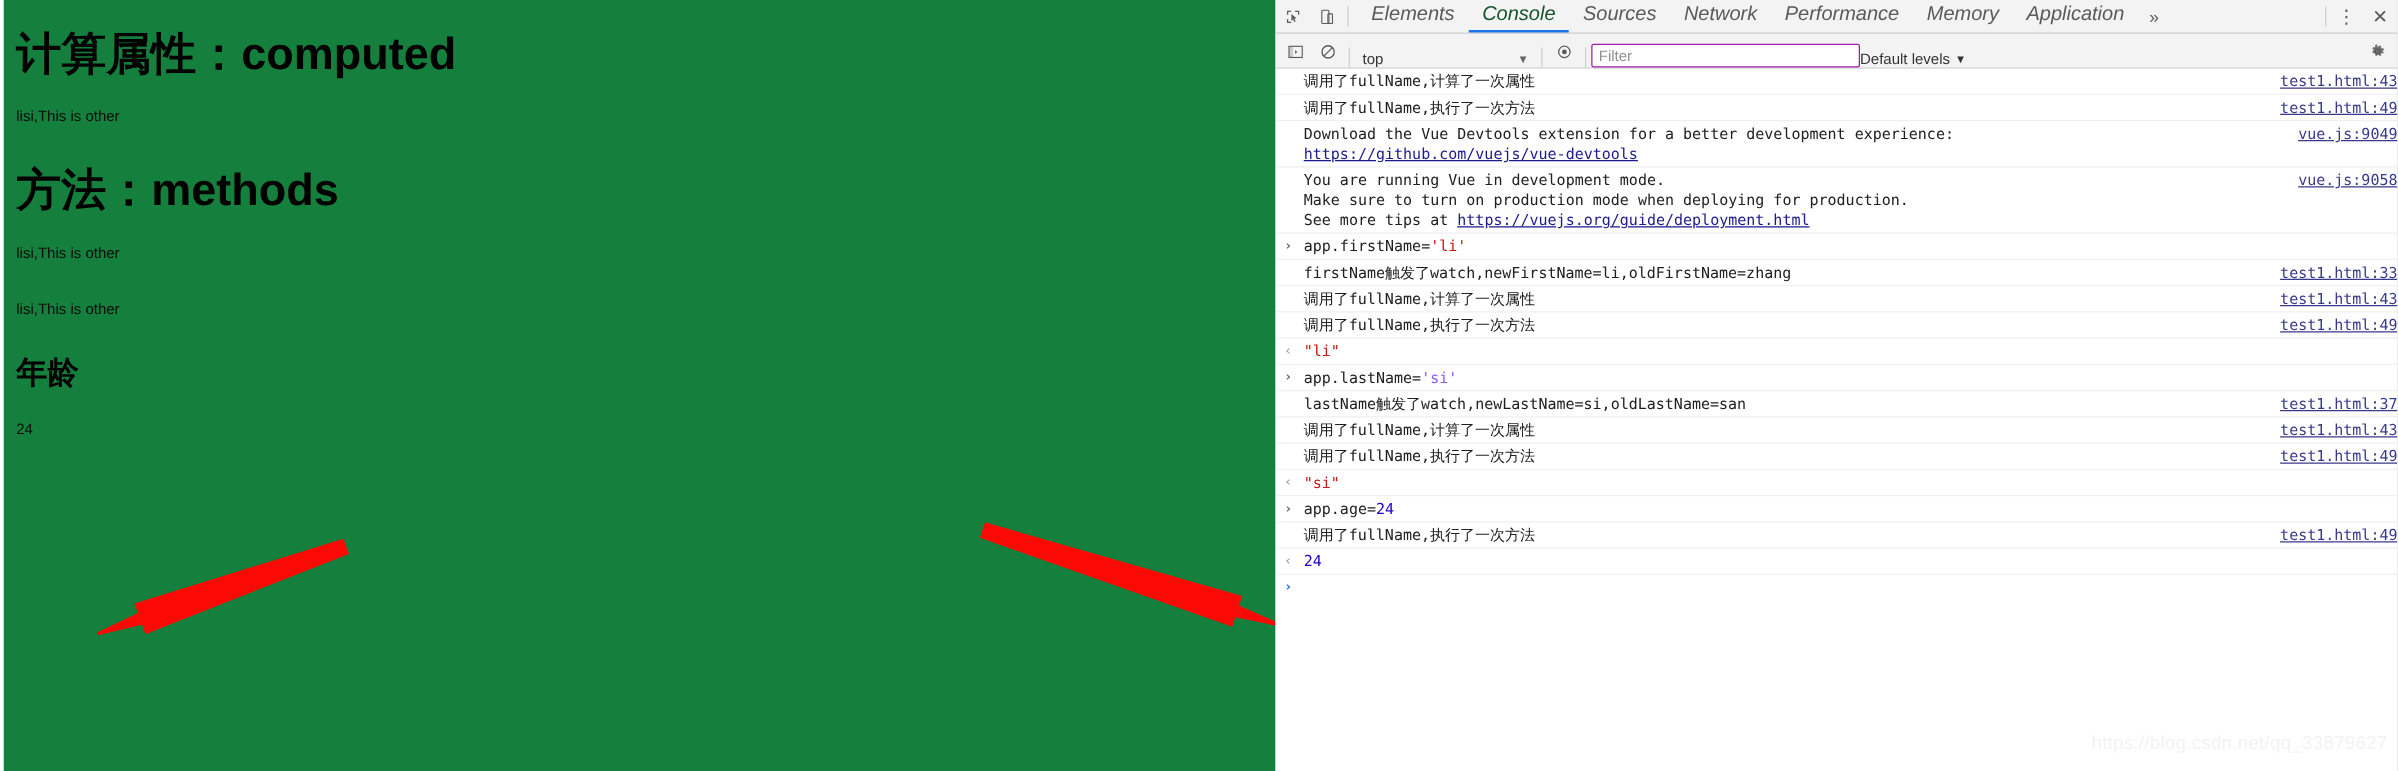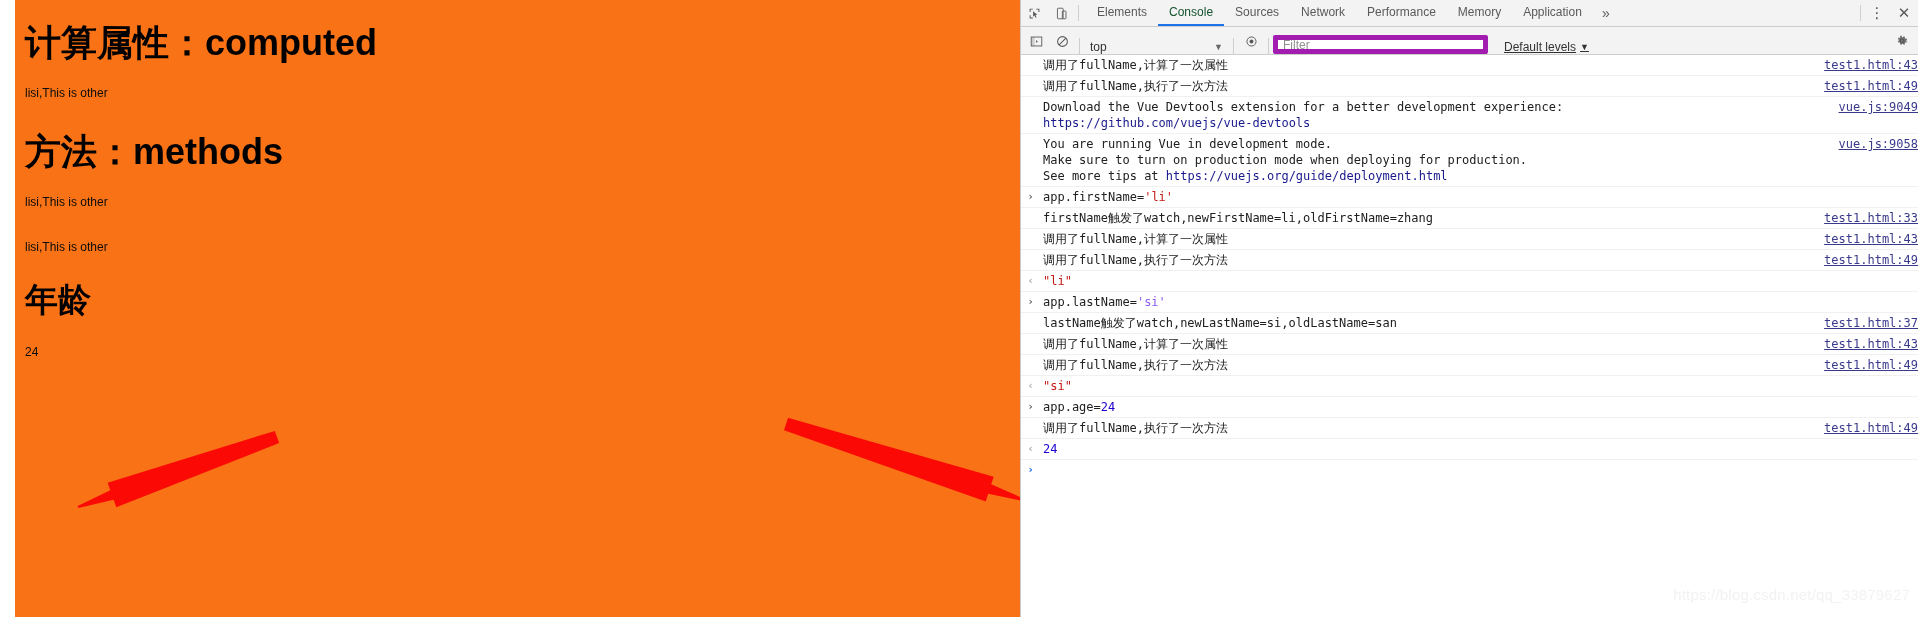--- a/index.html
+++ b/index.html
@@ -7,36 +7,36 @@
     margin: 0; padding: 0;
     width: 1918px; height: 617px;
     background: #ffffff;
     font-family: "Liberation Sans", "DejaVu Sans", sans-serif;
     overflow: hidden;
   }
   #root { position: relative; width: 1918px; height: 617px; background: #fff; }
 
   
   .page-pane {
-    position: absolute; left: 15px; top: 0;
+    position: absolute; left: 3px; top: 0;
     width: 1020px; height: 617px;
-    background: #f97316;
+    background: #15803d;
     overflow: hidden;
   }
   .page-inner { padding: 8px 10px 0 10px; }
   .pg-h1 {
     font-size: 36px;
     font-weight: bold;
     color: #000;
     margin: 14px 0 0 0;
     line-height: 1.18;
     letter-spacing: 0px;
     font-family: "Liberation Sans", "DejaVu Sans", sans-serif;
   }
-  .pg-h1.small { font-size: 33px; font-family: Liberation Mono, monospace; }
+  .pg-h1.small { font-size: 25px; }
   .pg-p {
     font-size: 12px;
     color: #0b0b0b;
     margin: 22px 0 0 0;
     line-height: 1.2;
     font-weight: 400;
   }
   .pg-block { margin-bottom: 30px; }
   .sec-1 { margin-top: 6px; }
 
@@ -74,25 +74,26 @@
     color: #5a5a5a;
     cursor: pointer;
   }
   .dt-sep {
     width: 1px; background: #cfcfcf; margin: 5px 3px;
   }
   .dt-tabs { display: flex; align-items: stretch; margin-left: 4px; }
   .dt-tab {
     padding: 0 11px;
     display: flex; align-items: center;
-    font-size: 12px;
+    font-size: 16px;
     color: #5a5a5a;
     cursor: pointer;
     white-space: nowrap;
     border-bottom: 2px solid transparent;
+    font-style: italic;
   }
   .dt-tab.active {
     color: #14532d;
     border-bottom: 2px solid #1a73e8;
   }
   .dt-more {
     padding: 0 9px; display: flex; align-items: center;
     font-size: 14px; color: #5a5a5a; cursor: pointer;
   }
   .dt-toolbar-right {
@@ -126,32 +127,32 @@
     width: 145px;
     font-size: 12px; color: #333;
     padding-left: 6px;
     cursor: pointer;
     position: relative;
   }
   .fb-context .caret { margin-left: auto; font-size: 9px; color: #666; padding-right: 6px;}
   .fb-filter {
     width: 215px; height: 19px;
     background: #fff;
-    border: 5px solid #a21caf;
+    border: 1px solid #a21caf;
     border-radius: 2px;
     font-size: 12px;
     color: #333;
     padding: 0 5px;
     outline: none;
     font-family: "Liberation Sans", "DejaVu Sans", sans-serif;
   }
   .fb-filter::placeholder { color: #909090; }
   .fb-levels {
-    font-size: 12px; color: #333; margin-left: 16px; cursor: pointer;
-    display: flex; align-items: center; gap: 4px; text-decoration: underline;
+    font-size: 12px; color: #333; margin-left: 0; cursor: pointer;
+    display: flex; align-items: center; gap: 4px;
   }
   .fb-levels .caret { font-size: 9px; }
   .fb-gear { margin-left: auto; width: 28px; height: 26px; display:flex; align-items:center; justify-content:center; cursor:pointer; }
 
   
   .console-body {
     flex: 1;
     overflow: hidden;
     background: #fff;
     position: relative;
@@ -190,21 +191,21 @@
     font-size: 12px;
     white-space: nowrap;
     cursor: pointer;
   }
   .msg.input .gutter { color: #6a6a6a; font-weight: bold; }
   .msg.result .gutter { color: #9a9a9a; }
   .msg.prompt { border-bottom: none; }
   .msg.prompt .gutter { color: #1a73e8; font-weight: bold; }
   .tok-str { color: #c41a16; }
   .tok-num { color: #1c00cf; }
-  .link-inline { color: #1a1a8c; cursor: pointer; }
+  .link-inline { color: #1a1a8c; text-decoration: underline; cursor: pointer; }
 
   .watermark {
     position: absolute;
     right: 8px;
     bottom: 14px;
     font-size: 15px;
     color: #f2f2f2;
     font-family: "Liberation Sans", "DejaVu Sans", sans-serif;
     user-select: none;
     letter-spacing: 0.2px;

